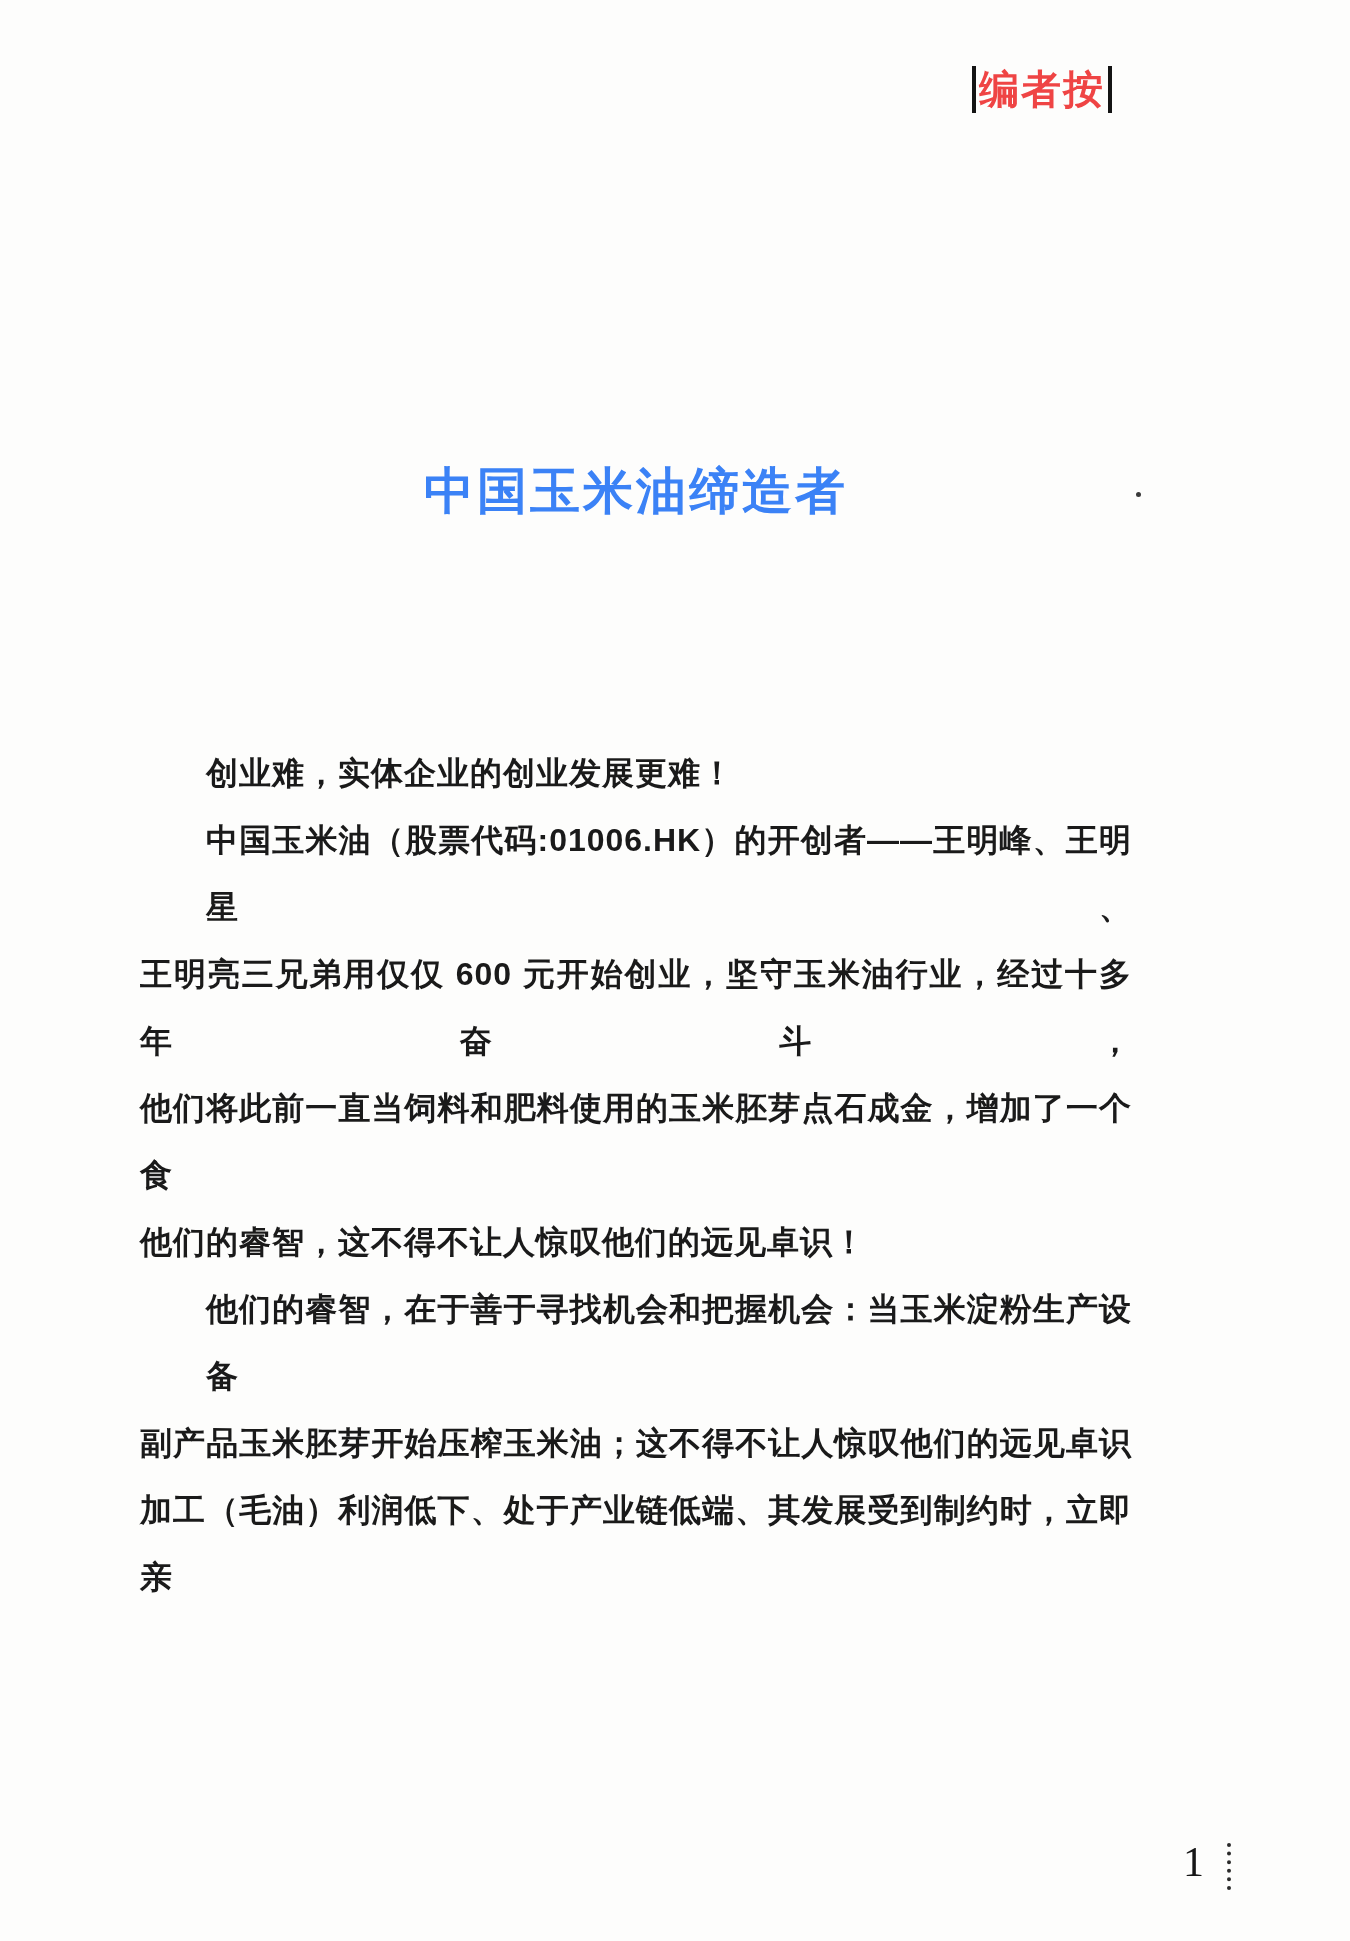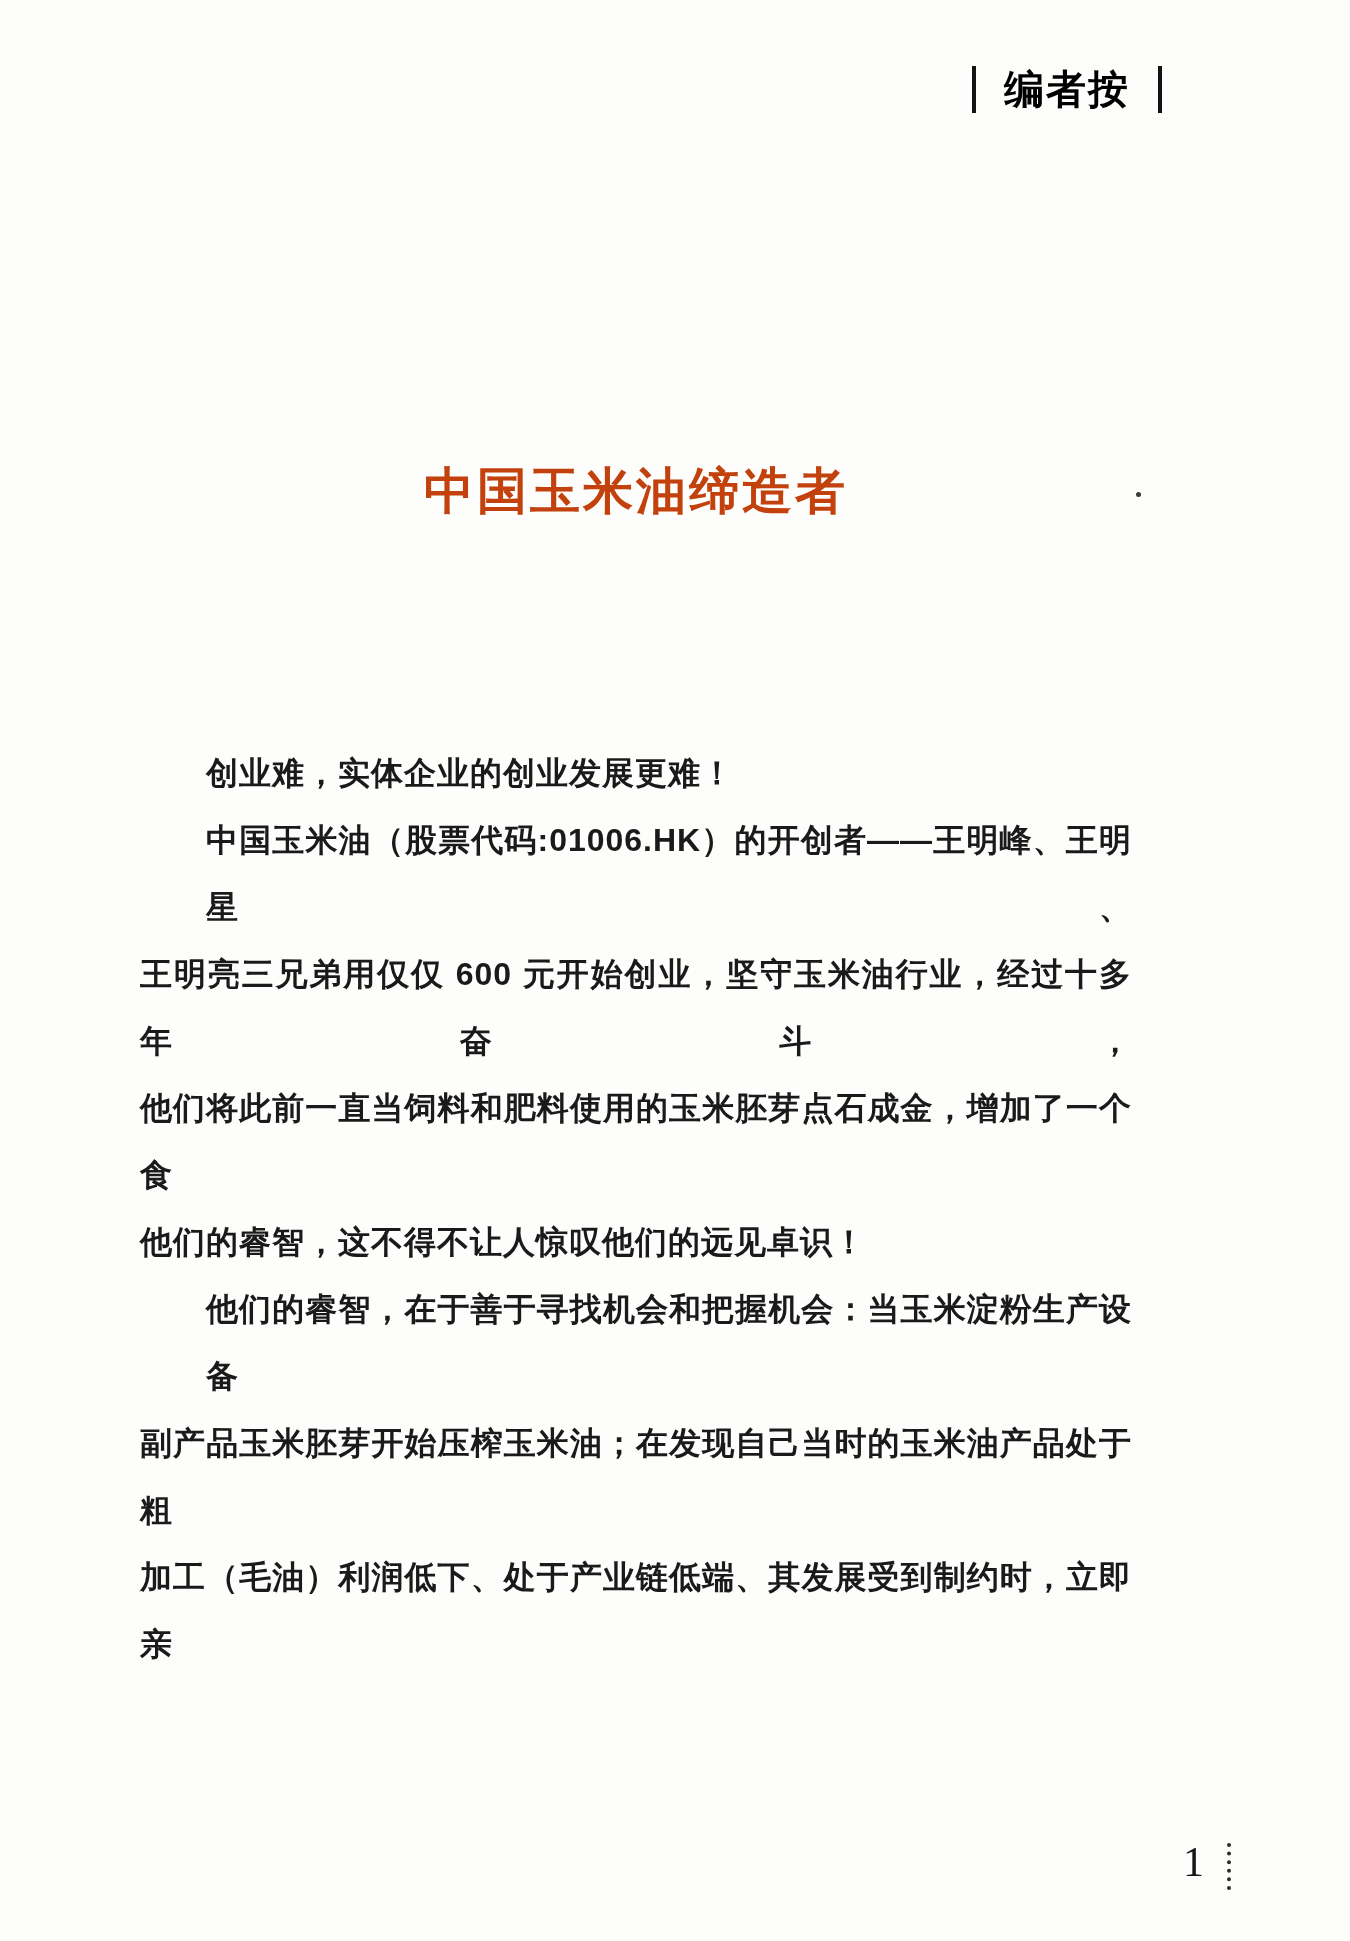--- a/index.html
+++ b/index.html
@@ -17,46 +17,46 @@
     overflow: hidden;
   }
 
   
   .header {
     position: absolute;
     top: 62px;
     left: 972px;
     display: flex;
     align-items: center;
-    gap: 28px;
+    gap: 3px;
     font-size: 40px;
     font-weight: bold;
     letter-spacing: 2px;
-    color: #000000;
+    color: #ef4444;
   }
   .header .bar {
     display: inline-block;
     width: 0;
     height: 47px;
     border-left: 4px solid #141414;
   }
 
   
   .title {
     position: absolute;
     top: 458px;
     left: 140px;
     width: 992px;
     margin: 0;
     text-align: center;
     font-family: "Liberation Serif", serif;
     font-weight: bold;
     font-size: 50px;
     letter-spacing: 3px;
-    color: #c2410c;
+    color: #3b82f6;
   }
 
   
   .speck {
     position: absolute;
     left: 1136px;
     top: 492px;
     width: 5px;
     height: 5px;
     border-radius: 50%;
@@ -120,21 +120,21 @@
 
   <div class="speck"></div>
 
   <div class="body-text">
     <div class="line indent short">创业难，实体企业的创业发展更难！</div>
     <div class="line indent">中国玉米油（股票代码:01006.HK）的开创者——王明峰、王明星、</div>
     <div class="line">王明亮三兄弟用仅仅 600 元开始创业，坚守玉米油行业，经过十多年奋斗，</div>
     <div class="line">他们将此前一直当饲料和肥料使用的玉米胚芽点石成金，增加了一个食</div>
     <div class="line short">他们的睿智，这不得不让人惊叹他们的远见卓识！</div>
     <div class="line indent">他们的睿智，在于善于寻找机会和把握机会：当玉米淀粉生产设备</div>
-    <div class="line">副产品玉米胚芽开始压榨玉米油；在发现自己当时的玉米油产品处于粗</div>
+    <div class="line">副产品玉米胚芽开始压榨玉米油；这不得不让人惊叹他们的远见卓识</div>
     <div class="line">加工（毛油）利润低下、处于产业链低端、其发展受到制约时，立即亲</div>
 
   </div>
 
   <span class="page-number">1</span>
   <span class="dotted-rule"></span>
 
 </div>
 
 </body></html>

